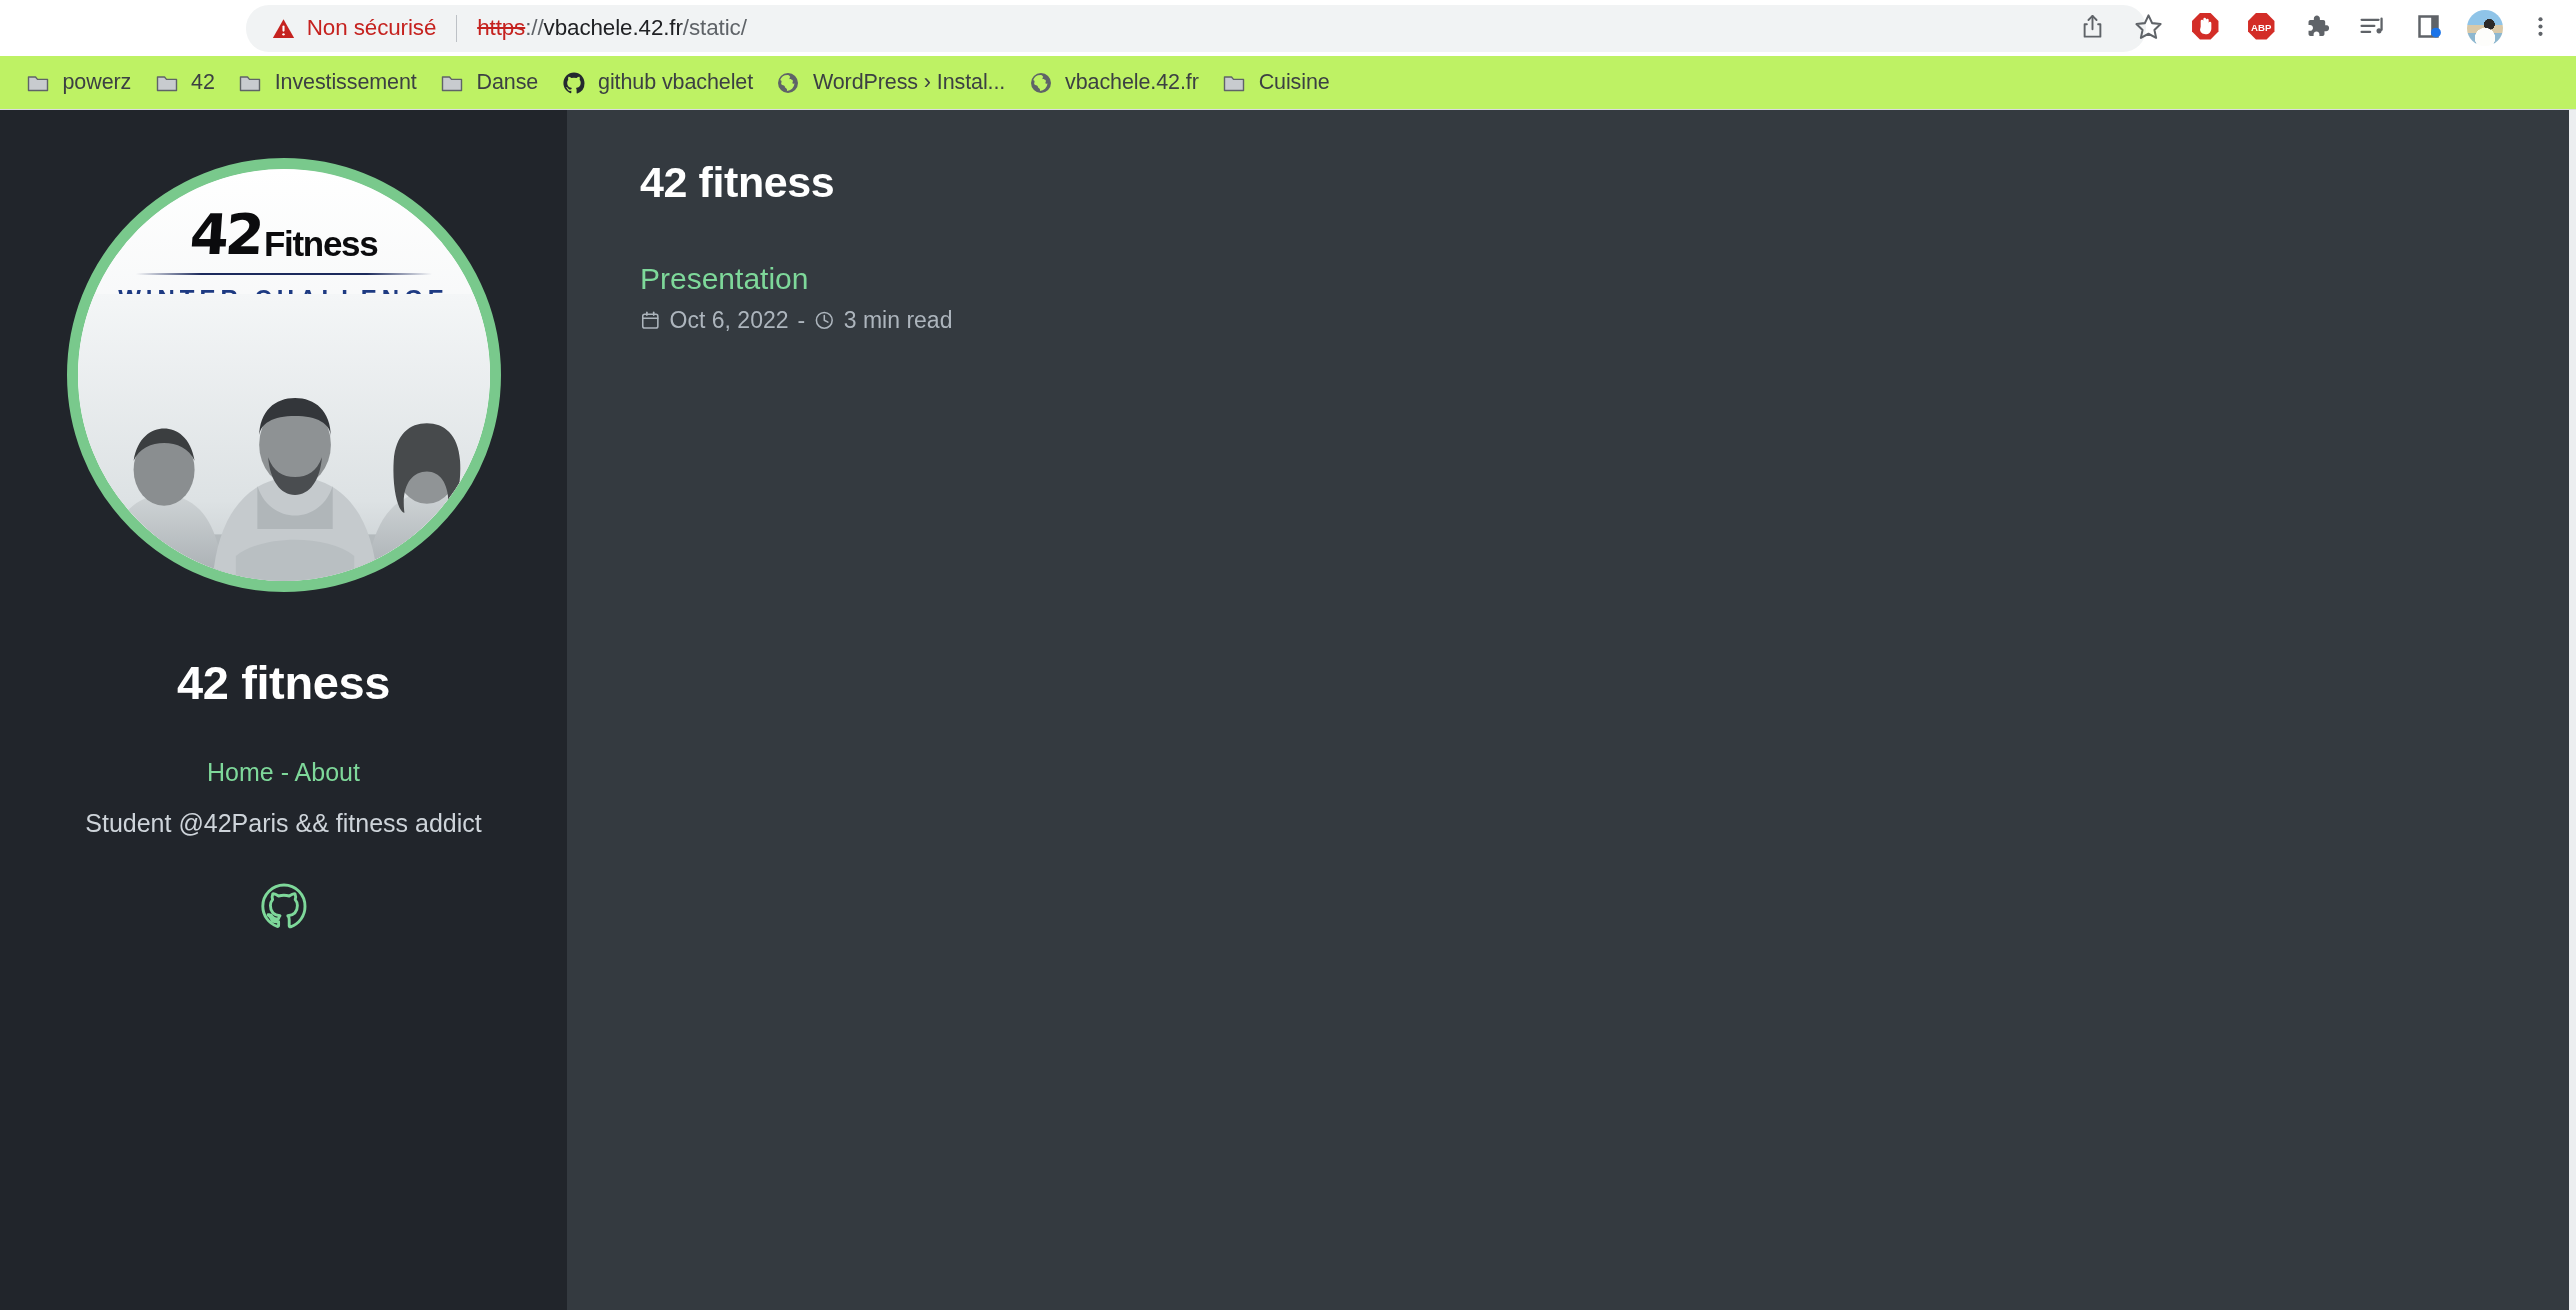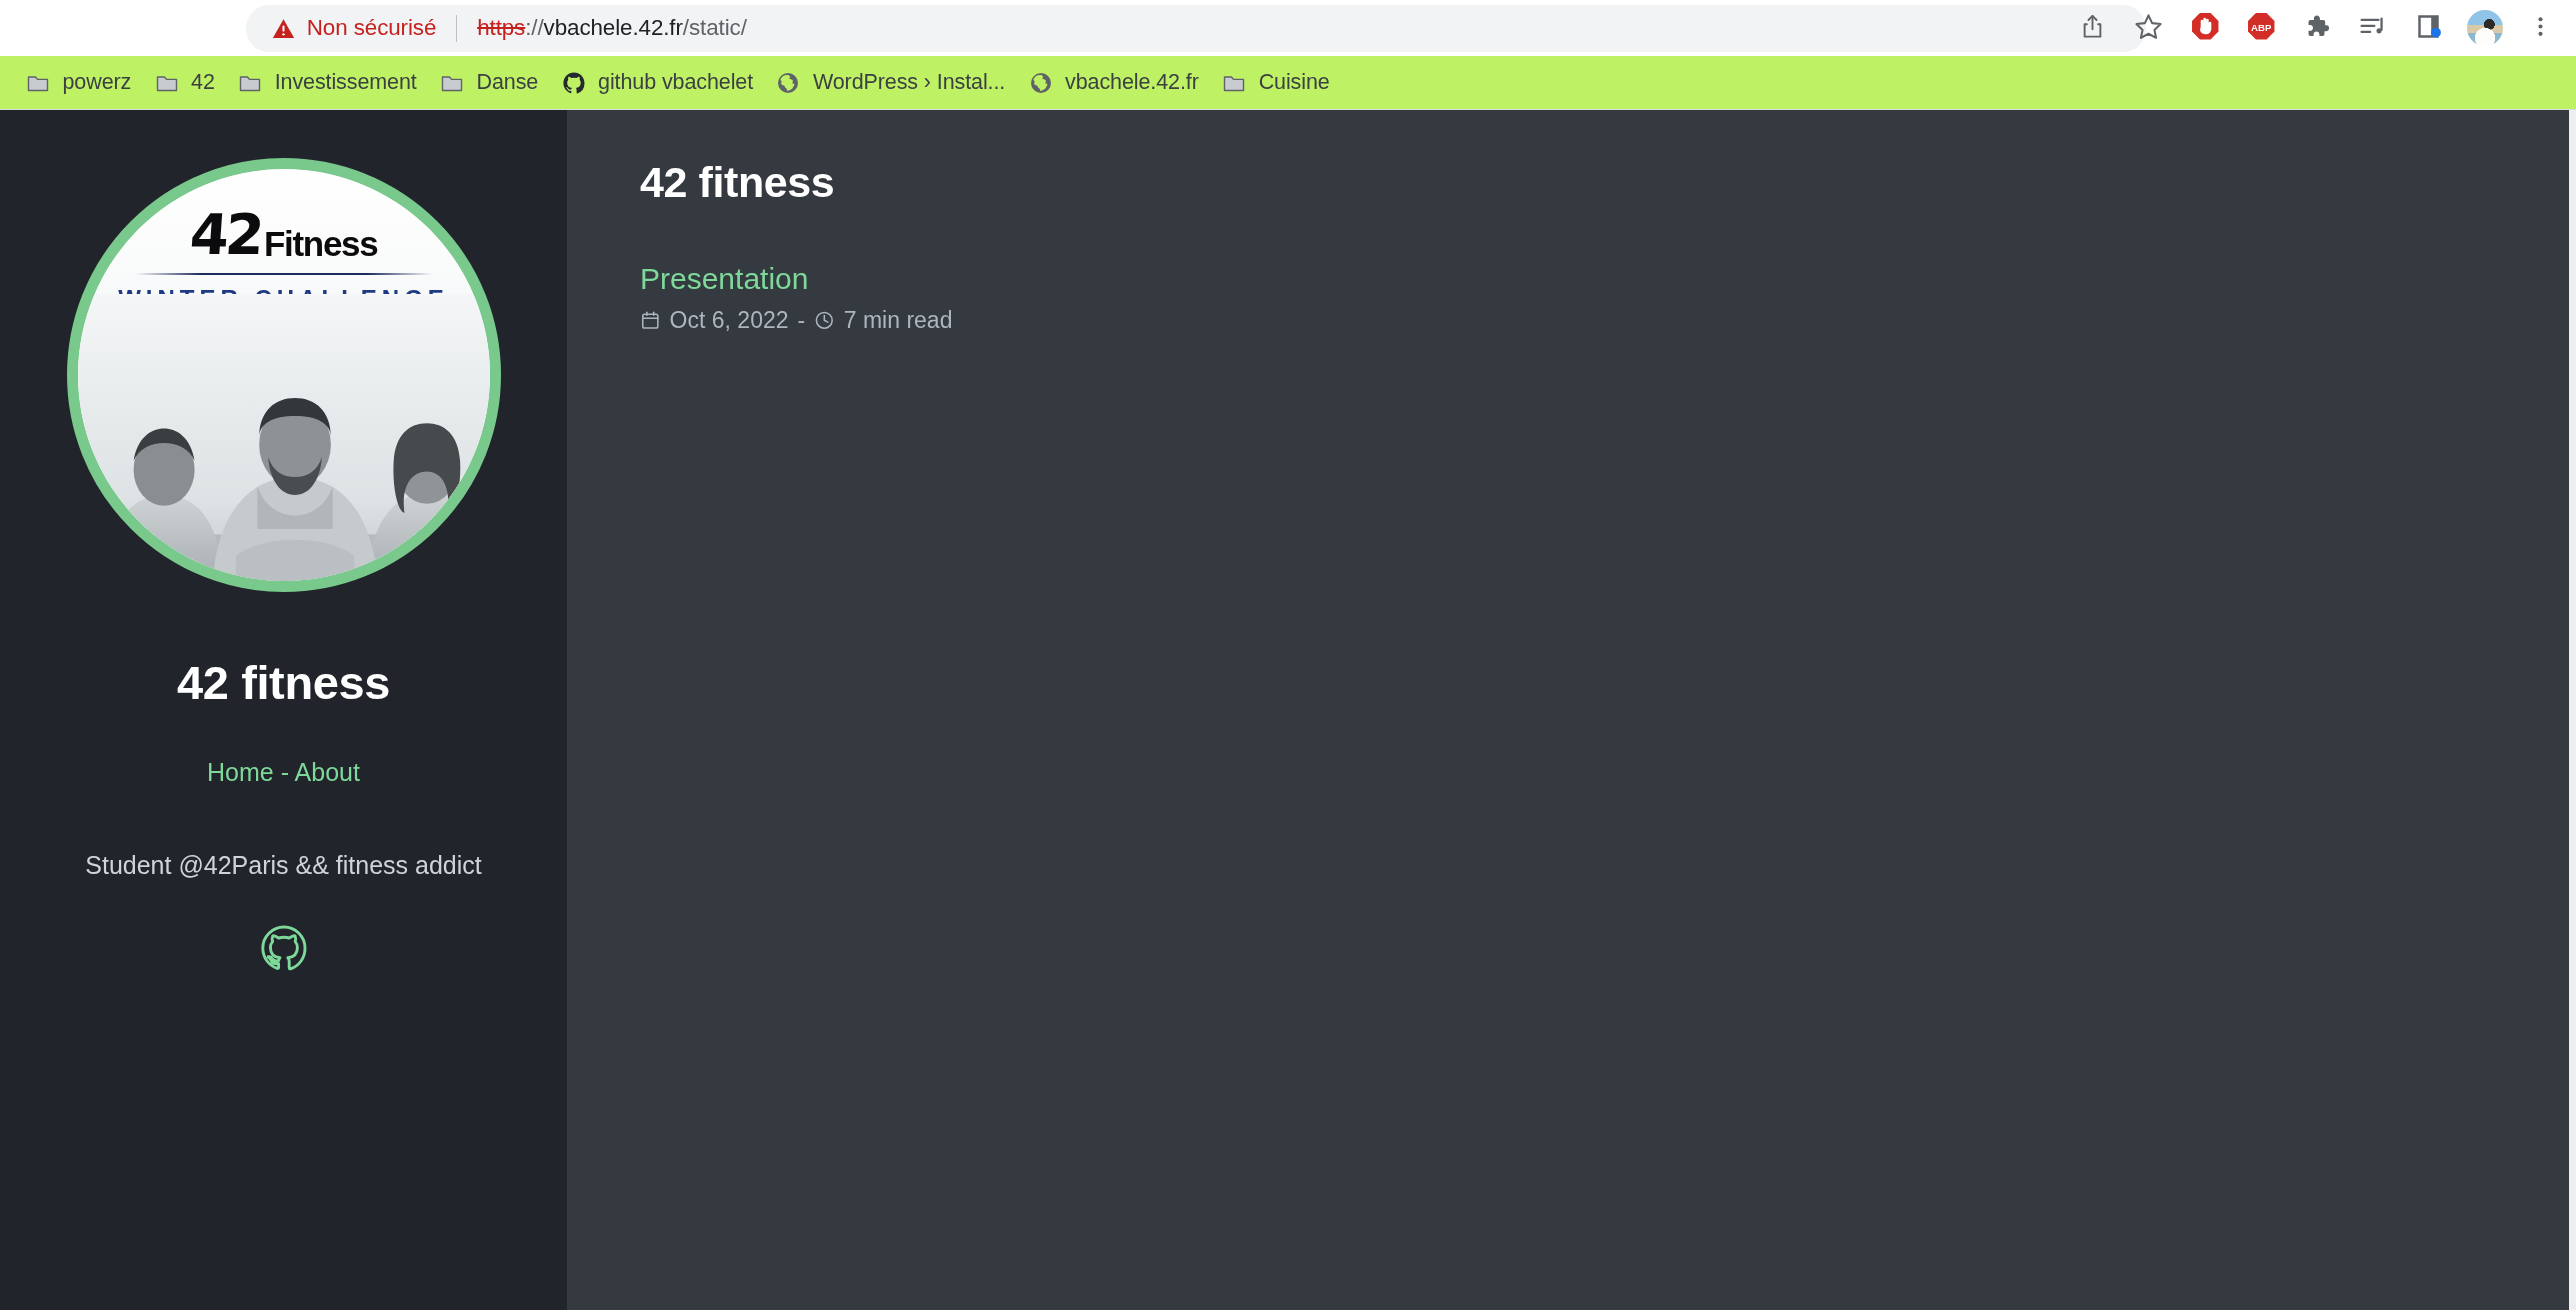--- a/index.html
+++ b/index.html
@@ -201,21 +201,21 @@
     letter-spacing: -0.4px;
   }
   .nav-links {
     margin-top: 48px;
     font-size: 25px;
     color: #dee2e6;
   }
   .nav-links a { color: #7ed89a; text-decoration: none; cursor: pointer; }
   .nav-sep { color: #7ed89a; }
   .bio {
-    margin-top: 60px;
+    margin-top: 18px;
     width: 421px;
     text-align: center;
     font-size: 25px;
     line-height: 1.45;
     color: #ced4da;
   }
   .social { margin-top: 41px; cursor: pointer; }
 
   .main {
     flex: 1;
@@ -557,20 +557,20 @@
           </svg>
         </span>
         <span>Oct 6, 2022</span>
         <span class="meta-dash">-</span>
         <span class="mi">
           <svg width="20.6" height="20.6" viewBox="0 0 24 24" fill="none" stroke="#adb5bd" stroke-width="1.8" stroke-linecap="round" stroke-linejoin="round">
             <circle cx="12" cy="12" r="9.2"></circle>
               <polyline points="12,6.4 12,12 16.2,14.2"></polyline>
           </svg>
         </span>
-        <span>7 min read</span>
+        <span>3 min read</span>
       </div>
     </article>
   </main>
 
   <div class="scrollbar-track"></div>
 </div>
 
 
 </body></html>

